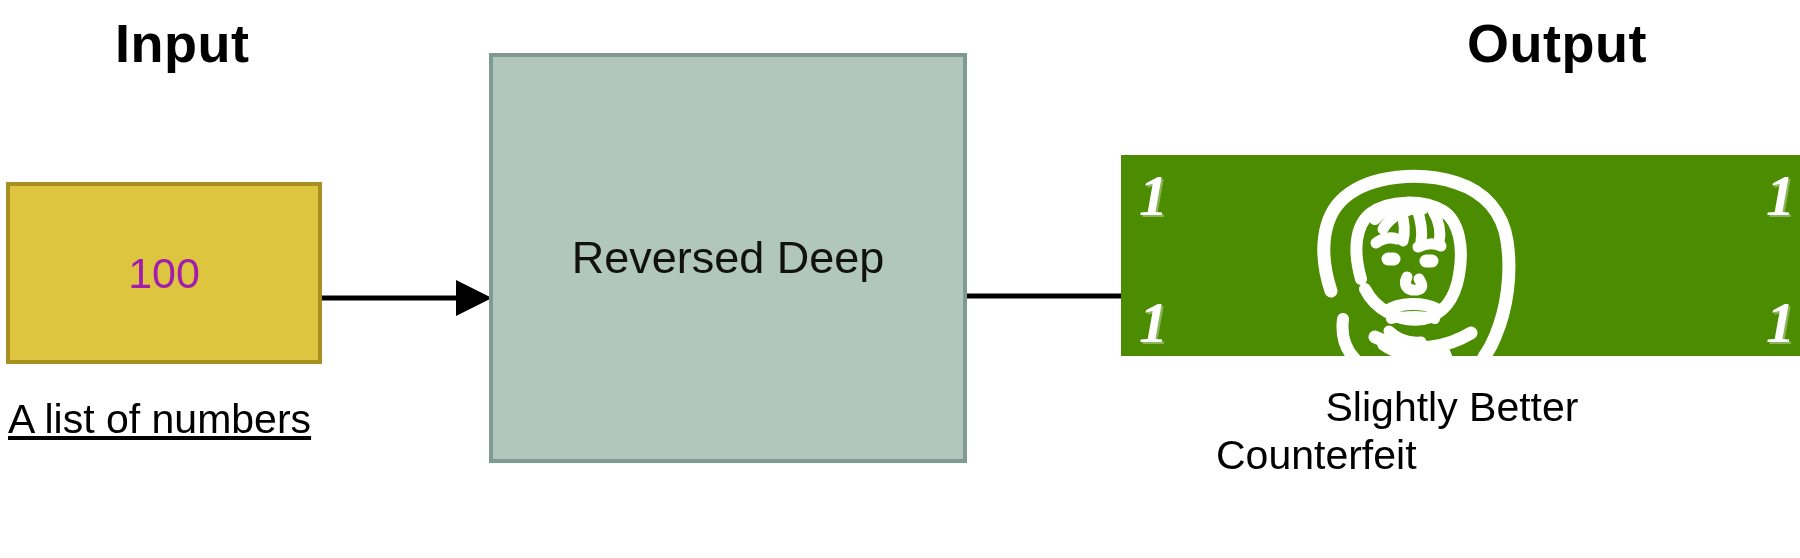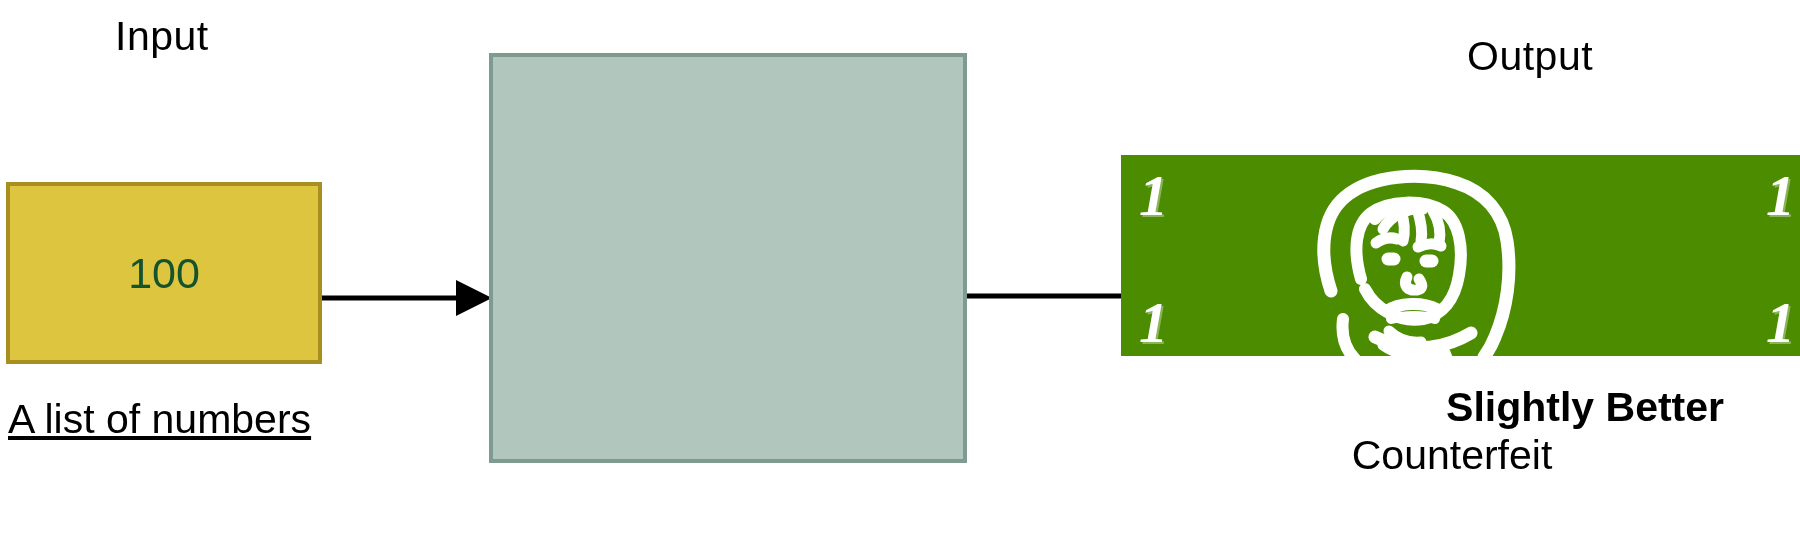--- a/index.html
+++ b/index.html
@@ -15,22 +15,22 @@
     position: relative;
     width: 1800px;
     height: 558px;
     background: #ffffff;
     overflow: hidden;
   }
 
   
   .section-label {
     position: absolute;
-    font-size: 41px;
-    font-weight: 400;
+    font-size: 54px;
+    font-weight: 700;
     color: #000000;
     letter-spacing: 0.5px;
     white-space: nowrap;
     line-height: 1;
   }
   .caption {
     position: absolute;
     font-size: 41px;
     font-weight: 400;
     color: #000000;
@@ -50,21 +50,21 @@
     border: 4px solid #A78F20;
     box-sizing: border-box;
     display: flex;
     flex-direction: column;
     align-items: center;
     justify-content: center;
     gap: 16px;
   }
   #input-box .line {
     font-size: 43px;
-    color: #14532d;
+    color: #a21caf;
     line-height: 1;
   }
 
   
   #process-box {
     position: absolute;
     left: 489px;
     top: 53px;
     width: 478px;
     height: 410px;
@@ -156,28 +156,29 @@
   </div>
 
   <div class="caption" style="left:8px; top:396px; text-align:left;text-decoration:underline;">A list of numbers</div>
 
   <div class="arrow" id="arrow-1">
     <div class="shaft"></div>
     <div class="head"></div>
   </div>
 
   <div id="process-box">
+    <div class="line">Reversed Deep</div>
   </div>
 
   <div class="arrow" id="arrow-2">
     <div class="shaft"></div>
     <div class="head"></div>
   </div>
 
-  <div class="section-label" style="left:1467px; top:16px;margin-top:20px;">Output</div>
+  <div class="section-label" style="left:1467px; top:16px;">Output</div>
 
   <div id="output-note">
 
     <div class="corner-one" id="one-tl">1</div>
     <div class="corner-one" id="one-tr">1</div>
     <div class="corner-one" id="one-bl">1</div>
     <div class="corner-one" id="one-br">1</div>
 
     <svg id="portrait" viewBox="0 0 300 200">
       <g fill="none" stroke="#FFFFFF" stroke-linecap="round" stroke-linejoin="round">
@@ -210,16 +211,16 @@
         <path d="M104 178 C120 186 140 190 160 188 C176 186 190 180 200 174" stroke-width="13"></path>
         <path d="M112 186 C126 196 146 200 166 198" stroke-width="11"></path>
         <path d="M128 190 L130 200" stroke-width="12"></path>
         <path d="M172 190 L176 200" stroke-width="12"></path>
 
         <path d="M72 160 C70 176 74 190 84 200" stroke-width="12"></path>
       </g>
     </svg>
   </div>
 
-  <div class="caption" style="left:1252px; top:384px; width:472px; text-align:right;font-weight:bold;">Slightly Better</div>
-  <div class="caption" style="left:1216px; top:432px; width:472px; text-align:center;">Counterfeit</div>
+  <div class="caption" style="left:1216px; top:384px; width:472px; text-align:center;">Slightly Better</div>
+  <div class="caption" style="left:1216px; top:432px; width:472px; text-align:left;">Counterfeit</div>
 
 </div>
 
 </body></html>

